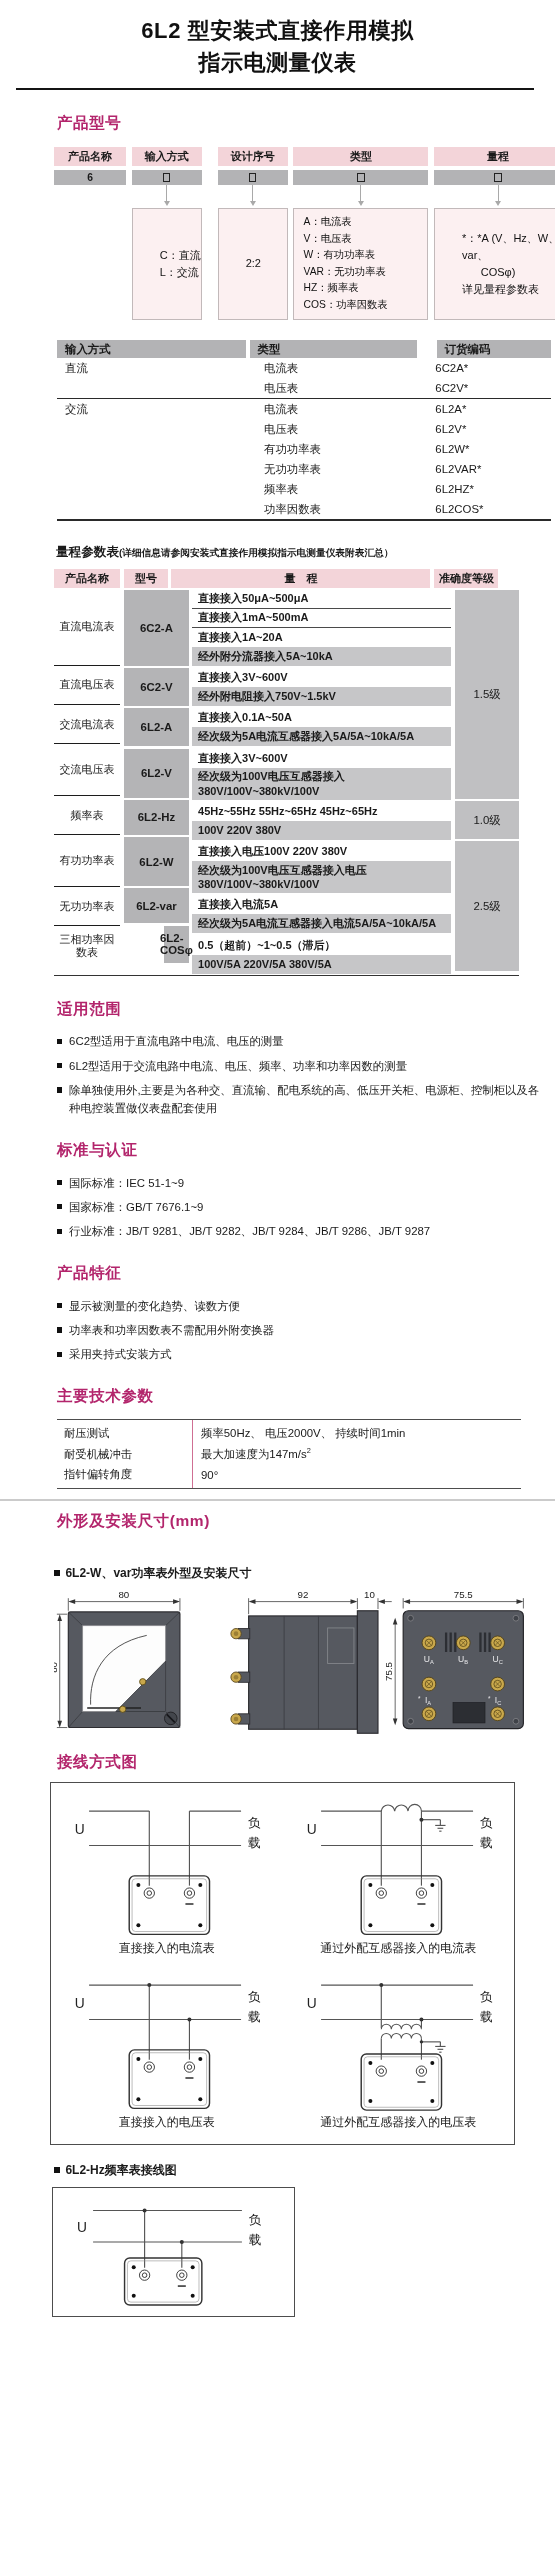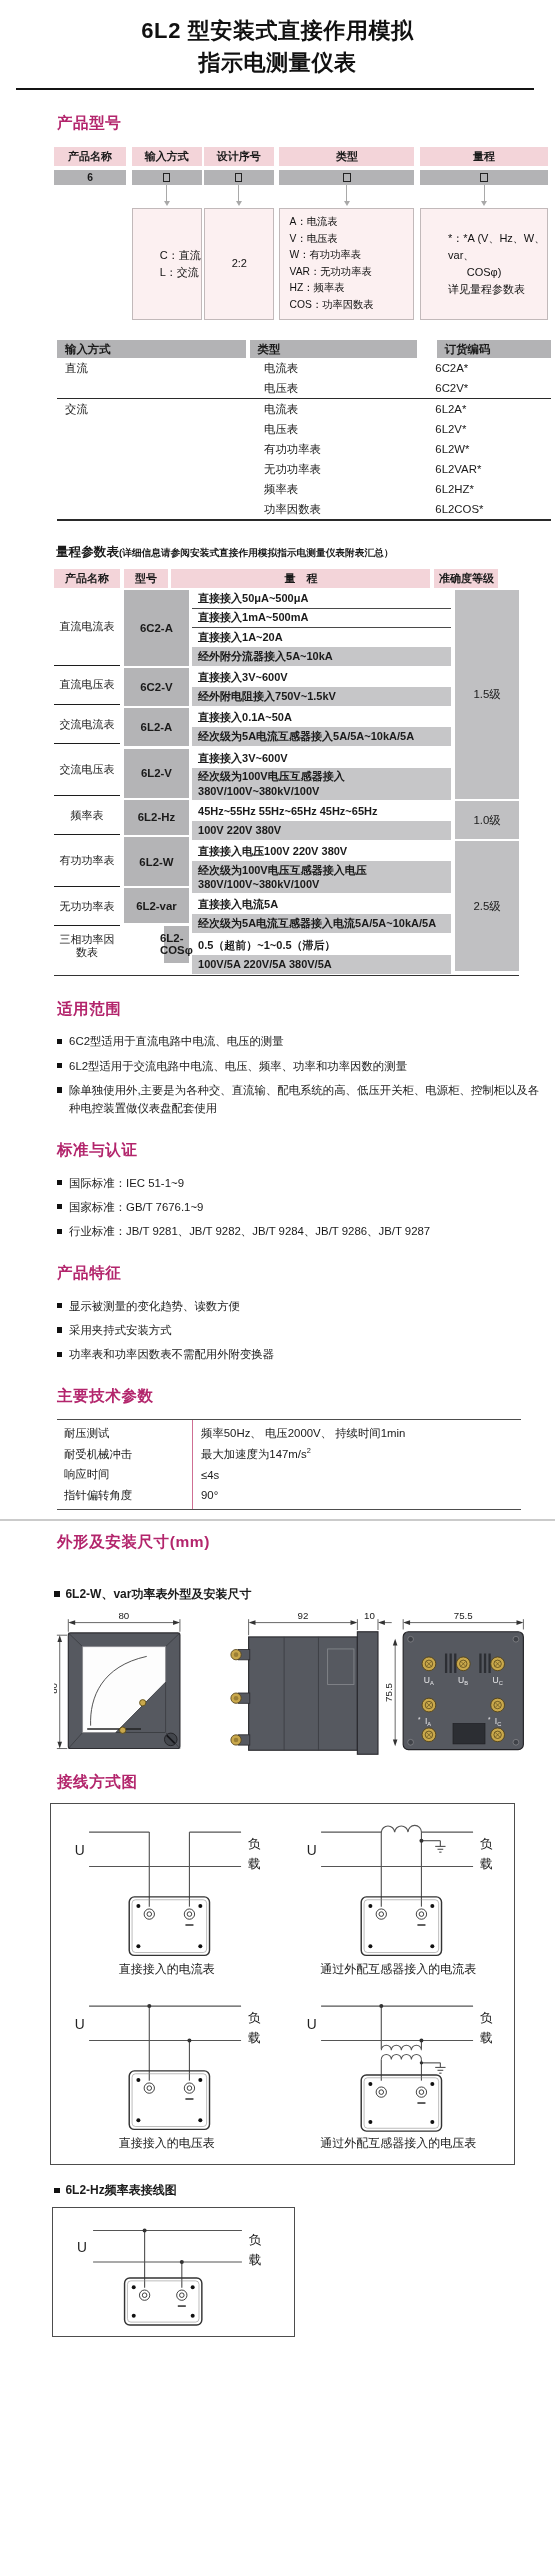--- a/index.html
+++ b/index.html
@@ -10,21 +10,21 @@
                 line-height:1.45; letter-spacing:0.6px; color:#111; }
   .main-title span { display:block; }
   .title-rule { height:1.7px; background:#141414; width:518px; margin:9.2px auto 0 16px; }
 
   h2.sec { margin:23px 0 0 57px; font-size:15.5px; font-weight:bold; color:#b3256c; letter-spacing:0.6px; }
 
   
   .mt { margin:13.7px 0 0 54px; width:497px; }
   .mt-row { display:flex; }
   .mtc { flex:0 0 auto; }
-  .c1{width:72px} .c2{width:70px; margin-left:5.7px} .c3{width:70px; margin-left:2px}
+  .c1{width:72px} .c2{width:70px; margin-left:5.7px} .c3{width:70px; margin-left:16px}
   .c4{width:135px; margin-left:5.7px} .c5{width:128px; margin-left:5.7px}
   .mt-head .mtc { background:#f3d4d9; height:19px; line-height:19px; text-align:center;
                   font-weight:bold; font-size:11px; }
   .mt-code { margin-top:3.4px; }
   .mt-code .mtc { background:#b3b3b5; height:15px; display:flex; align-items:center; justify-content:center;
                   font-weight:bold; font-size:10.3px; }
   .sq { display:inline-block; width:7.4px; height:9.2px; border:1.1px solid #222; }
   .mt-arrows { height:23px; }
   .mt-arrows .mtc { display:flex; justify-content:center; }
   .arr { width:0; display:flex; flex-direction:column; align-items:center; }
@@ -363,41 +363,37 @@
   </div>
 
   <h2 class="sec">产品特征</h2>
   <div class="bullets">
     <div class="bullet">
         <span class="bsq"></span>
         <span>显示被测量的变化趋势、读数方便</span>
       </div>
     <div class="bullet">
         <span class="bsq"></span>
+        <span>功率表和功率因数表不需配用外附变换器</span>
+      </div>
+    <div class="bullet">
+        <span class="bsq"></span>
         <span>采用夹持式安装方式</span>
-      </div>
-    <div class="bullet">
-        <span class="bsq"></span>
-        <span>功率表和功率因数表不需配用外附变换器</span>
       </div>
   </div>
 
   <h2 class="sec">主要技术参数</h2>
   <div class="tech">
     <div class="tech-row">
       <div class="lab">耐压测试</div>
       <div class="val">频率50Hz、 电压2000V、 持续时间1min</div>
     </div>
     <div class="tech-row">
       <div class="lab">耐受机械冲击</div>
       <div class="val"><span>最大加速度为147m/s</span><sup>2</sup></div>
-    </div>
-    <div class="tech-row">
-      <div class="lab">响应时间</div>
-      <div class="val">≤4s</div>
     </div>
     <div class="tech-row">
       <div class="lab">指针偏转角度</div>
       <div class="val">90°</div>
     </div>
   </div>
 
   <div class="gray-band"></div>
 
   <h2 class="sec" style="margin-top:10.3px">外形及安装尺寸(mm)</h2>

